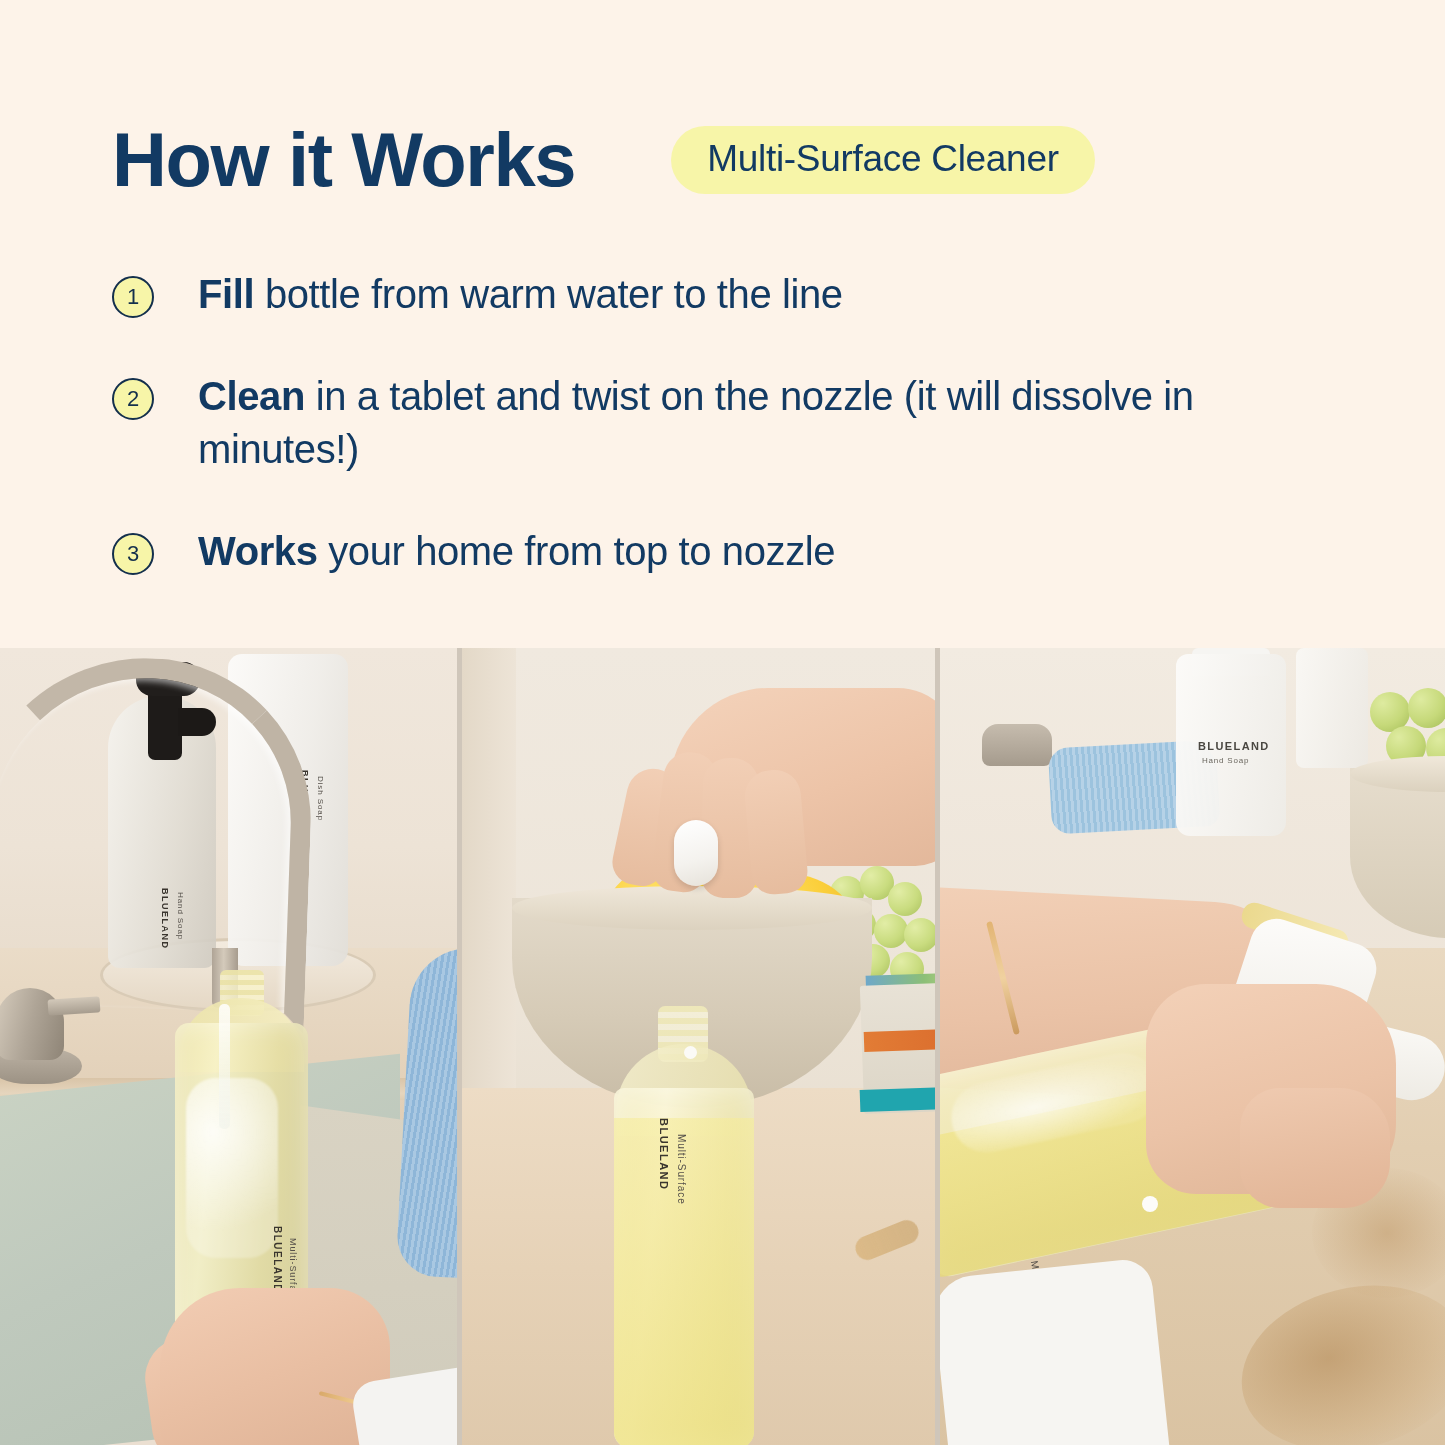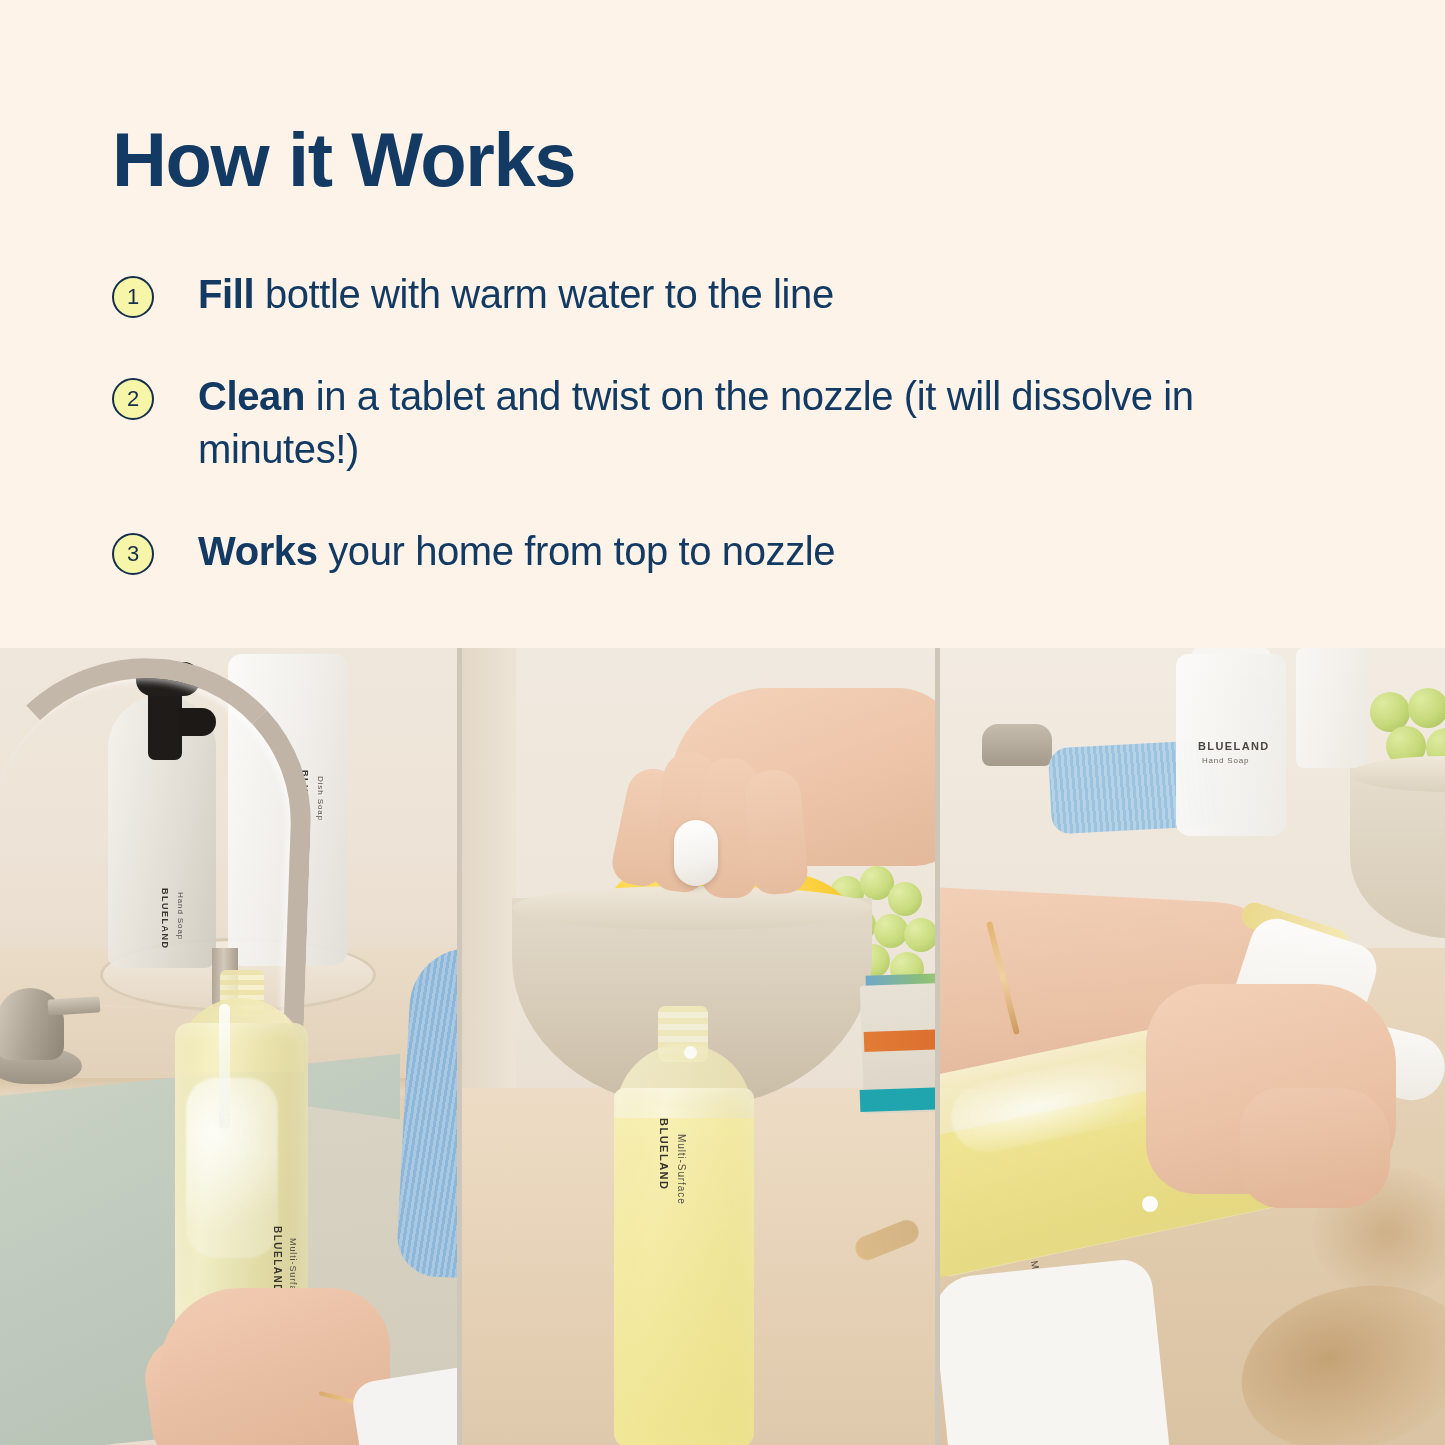--- a/index.html
+++ b/index.html
@@ -608,28 +608,29 @@
 </style>
 </head>
 <body>
 
 <div class="page">
 
   <div class="header">
 
     <div class="title-row">
       <div class="main-title">How it Works</div>
+      <div class="badge">Multi-Surface Cleaner</div>
     </div>
 
     <div class="steps">
 
       <div class="step">
         <div class="step-circle">1</div>
         <div class="step-text">
-          <b>Fill</b><span> bottle with warm water to the line</span>
+          <b>Fill</b><span> bottle from warm water to the line</span>
         </div>
       </div>
 
       <div class="step">
         <div class="step-circle">2</div>
         <div class="step-text">
           <b>Clean</b><span> in a tablet and twist on the nozzle (it will dissolve in minutes!)</span>
         </div>
       </div>
 

